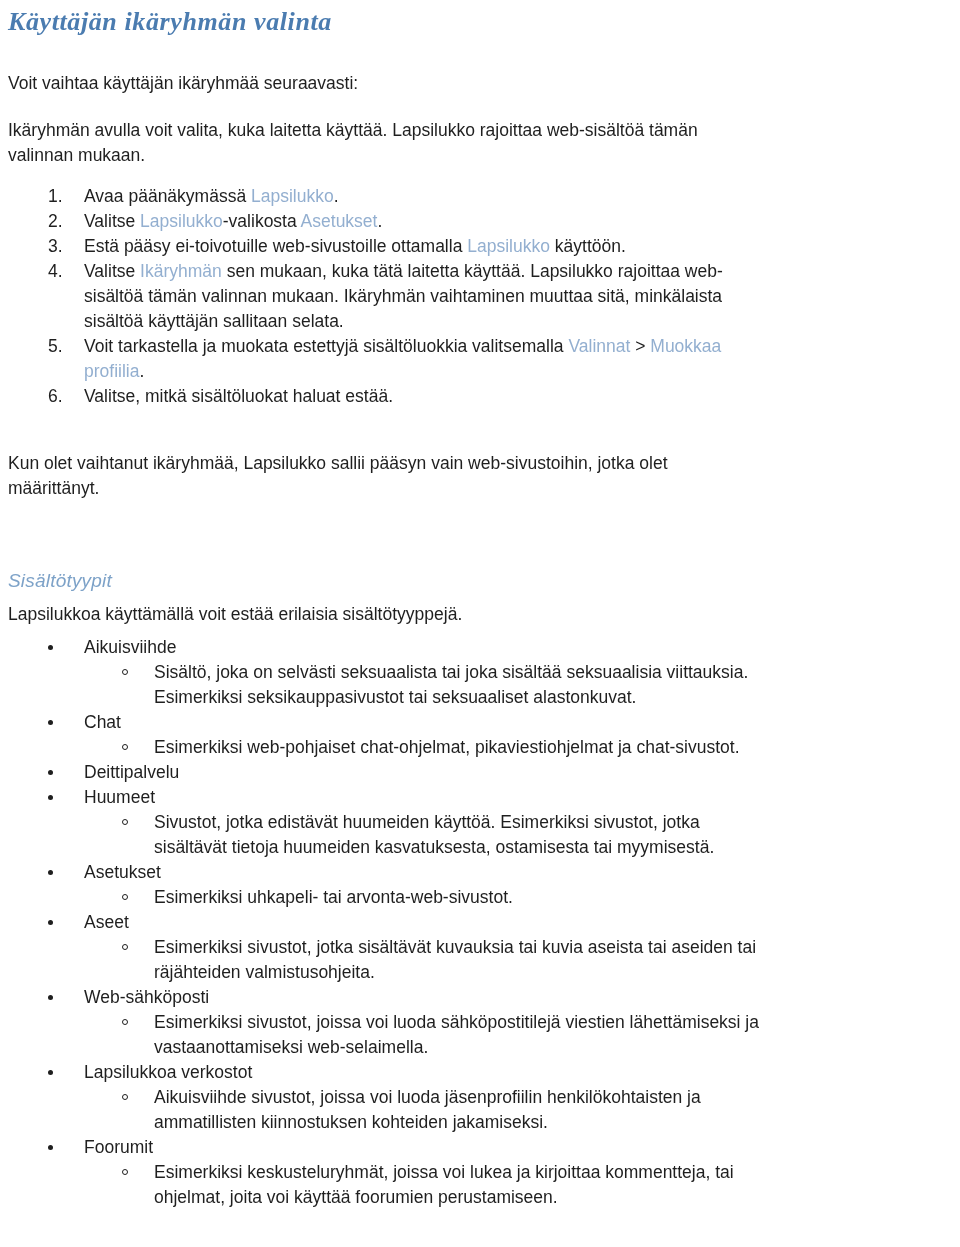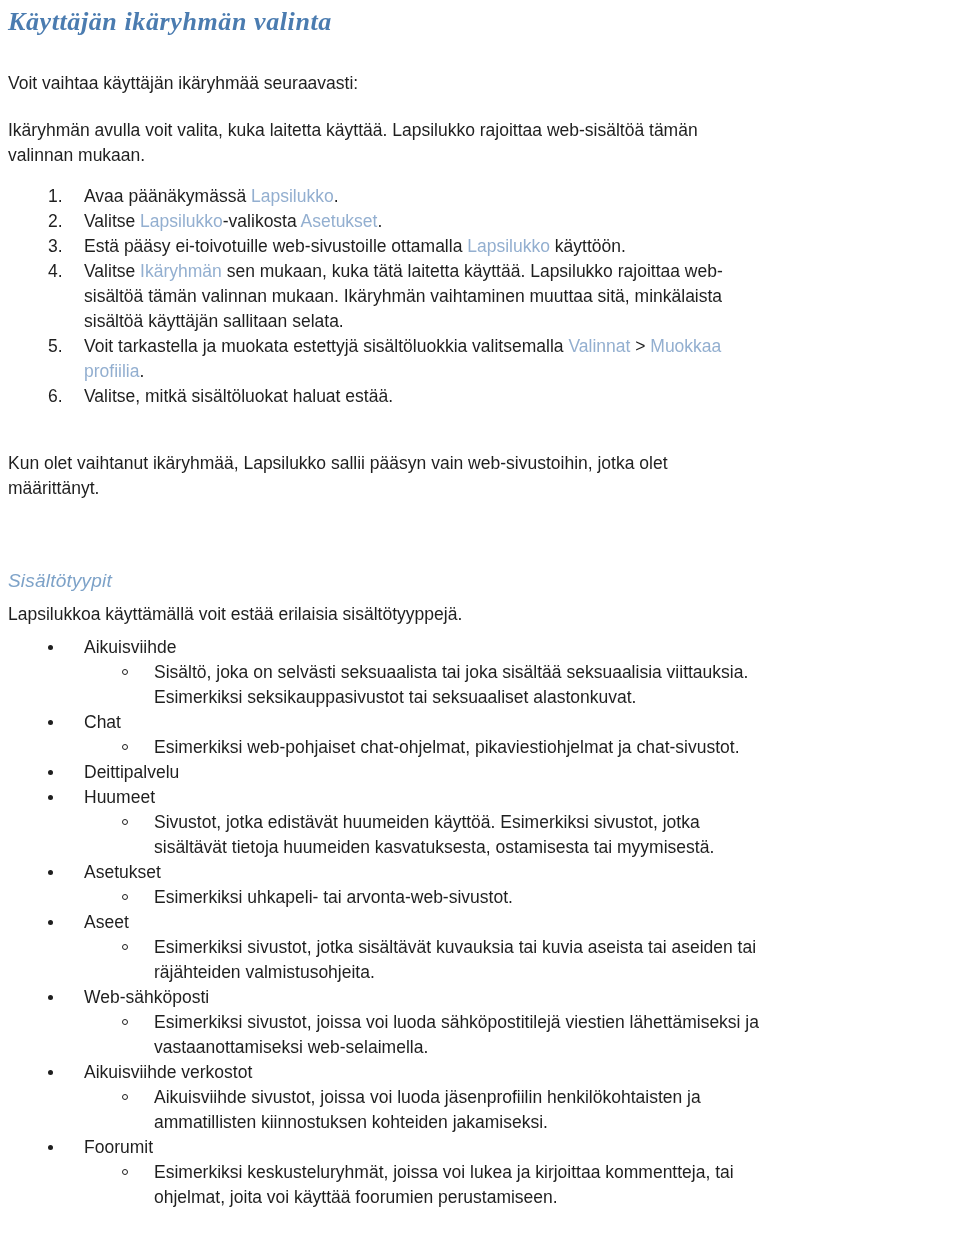--- a/index.html
+++ b/index.html
@@ -172,21 +172,21 @@
         </ul></li>
       <li class="lvl1"><span class="dot"></span><span>Asetukset</span><ul class="sub-list">
           <li class="lvl2"><span class="circle"></span><span>Esimerkiksi uhkapeli- tai arvonta-web-sivustot.</span></li>
         </ul></li>
       <li class="lvl1"><span class="dot"></span><span>Aseet</span><ul class="sub-list">
           <li class="lvl2"><span class="circle"></span><span>Esimerkiksi sivustot, jotka sisältävät kuvauksia tai kuvia aseista tai aseiden tai räjähteiden valmistusohjeita.</span></li>
         </ul></li>
       <li class="lvl1"><span class="dot"></span><span>Web-sähköposti</span><ul class="sub-list">
           <li class="lvl2"><span class="circle"></span><span>Esimerkiksi sivustot, joissa voi luoda sähköpostitilejä viestien lähettämiseksi ja vastaanottamiseksi web-selaimella.</span></li>
         </ul></li>
-      <li class="lvl1"><span class="dot"></span><span>Aikuisviihde verkostot</span><ul class="sub-list">
+      <li class="lvl1"><span class="dot"></span><span>Lapsilukkoa verkostot</span><ul class="sub-list">
           <li class="lvl2"><span class="circle"></span><span>Aikuisviihde sivustot, joissa voi luoda jäsenprofiilin henkilökohtaisten ja ammatillisten kiinnostuksen kohteiden jakamiseksi.</span></li>
         </ul></li>
       <li class="lvl1"><span class="dot"></span><span>Foorumit</span><ul class="sub-list">
           <li class="lvl2"><span class="circle"></span><span>Esimerkiksi keskusteluryhmät, joissa voi lukea ja kirjoittaa kommentteja, tai ohjelmat, joita voi käyttää foorumien perustamiseen.</span></li>
         </ul></li>
     </ul>
 
 </div>
 
 </body></html>

